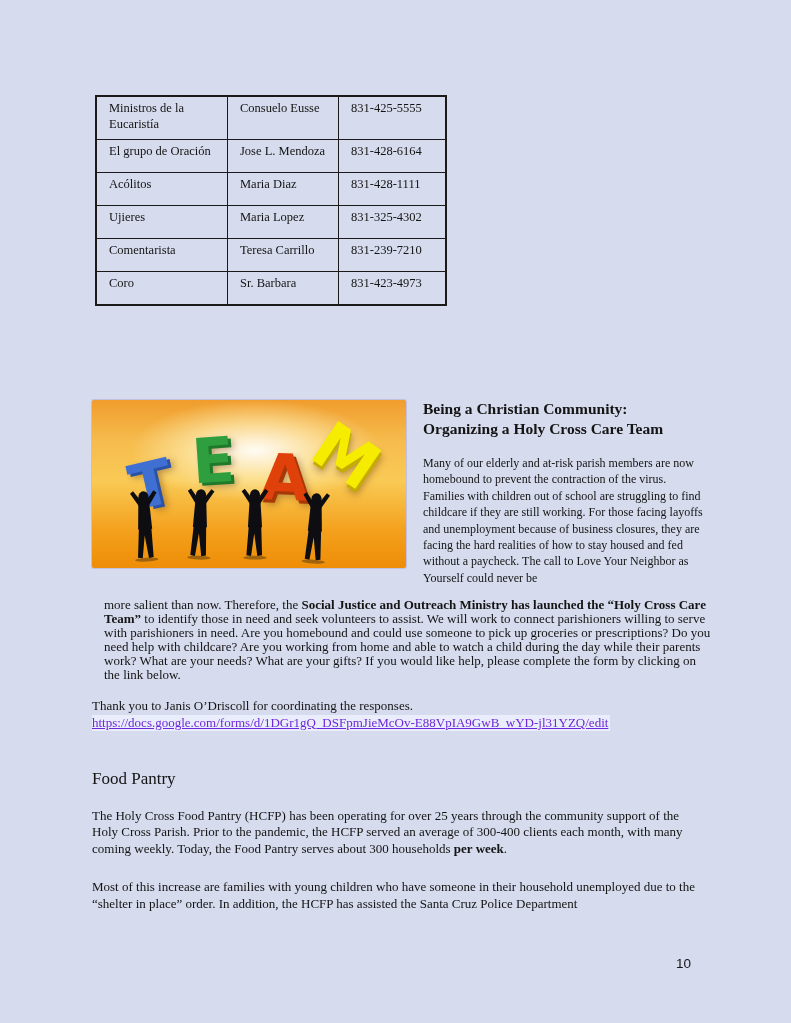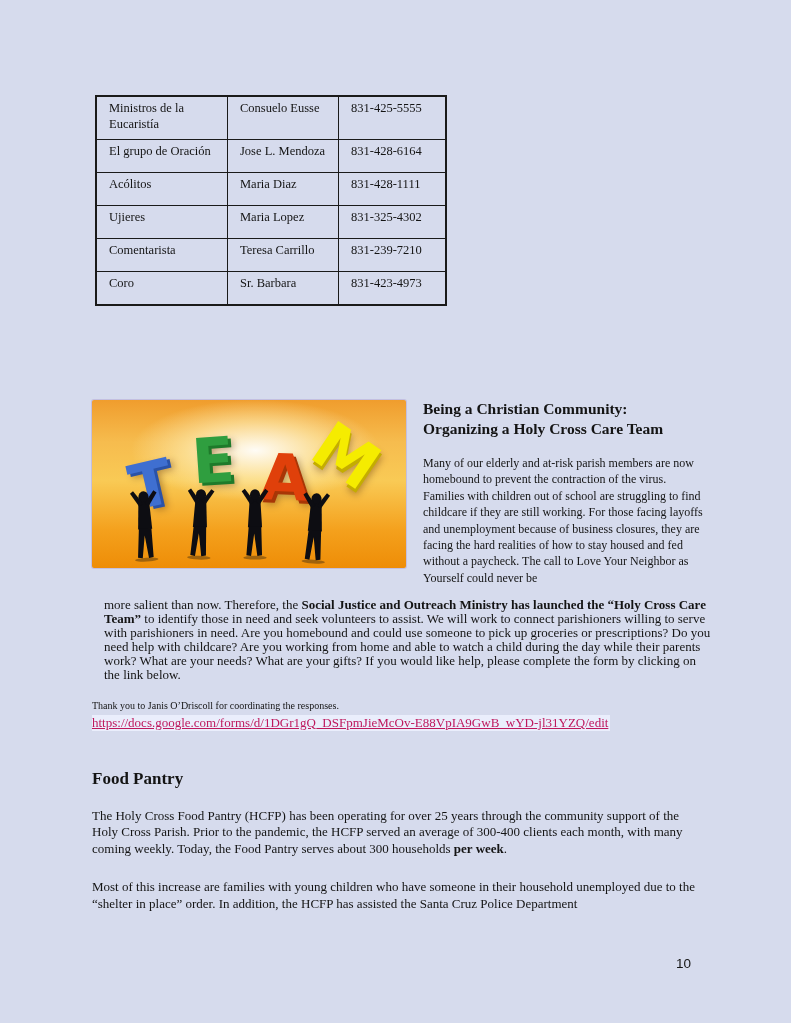--- a/index.html
+++ b/index.html
@@ -36,24 +36,24 @@
   .article h2{
     margin:16px;padding:0;
     margin-left:331px;width:262px;
     font-size:15.5px;line-height:20px;font-weight:bold;
   }
   .col-text{
     margin:0;margin-left:331px;width:281px;
     font-size:12px;line-height:16.4px;text-align:left;
   }
   p.full{margin:12px;font-size:13px;line-height:14px;width:610px;}
-  p.thanks{margin:16px 0 0 0;font-size:10px;line-height:16.4px;font-family:Liberation Serif, serif;}
+  p.thanks{margin:16px 0 0 0;font-size:13px;line-height:16.4px;font-family:Liberation Serif, serif;}
   .linkline{margin:0;font-size:13px;line-height:16.4px;}
   a.glink{
-    color:#be185d;
+    color:#6d28d9;
     background:#eaeefc;padding:0 2px 1px 0;
   }
   p.byline{margin:0;font-size:13px;line-height:16.4px;font-style:italic;}
 
   
   .team-img{
     position:absolute;left:0;top:17px;width:314px;height:168px;
     border-radius:2px;overflow:hidden;
     background:
       radial-gradient(55% 42% at 52% 30%, rgba(255,255,255,0.95) 0%, rgba(255,244,195,0.55) 40%, rgba(255,220,120,0) 72%),
@@ -70,21 +70,21 @@
   .lt-a{left:168px;top:46px;font-size:64px;transform:rotate(2deg);text-shadow:3px 3px 0 #a83606,5px 5px 7px rgba(60,20,0,.35);}
   .lt-m{left:222px;top:24px;font-size:64px;transform:rotate(34deg);text-shadow:3px 3px 0 #c4ad00,5px 5px 7px rgba(60,20,0,.35);}
   .person{position:absolute;width:40px;height:72px;}
   .p1{left:33px;top:90px;transform:rotate(-3deg);}
   .p2{left:88px;top:88px;transform:rotate(2deg);}
   .p3{left:143px;top:88px;}
   .p4{left:203px;top:92px;transform:rotate(3deg);}
 
   
   .pantry{position:absolute;left:92px;top:768px;width:612px;}
-  .pantry h2{margin:0 0 18px 0;font-size:17px;font-weight:bold;line-height:22px;}
+  .pantry h2{margin:0 0 18px 0;font-size:17px;font-weight:normal;line-height:22px;}
   .pantry p{margin:0;font-size:13px;line-height:16.4px;}
   .pantry p + p{margin-top:22px;}
 
   .pagenum{
     position:absolute;left:676px;top:956px;
     font-family:"Liberation Sans","DejaVu Sans",sans-serif;
     font-size:13.5px;
   }
 </style>
 </head>

